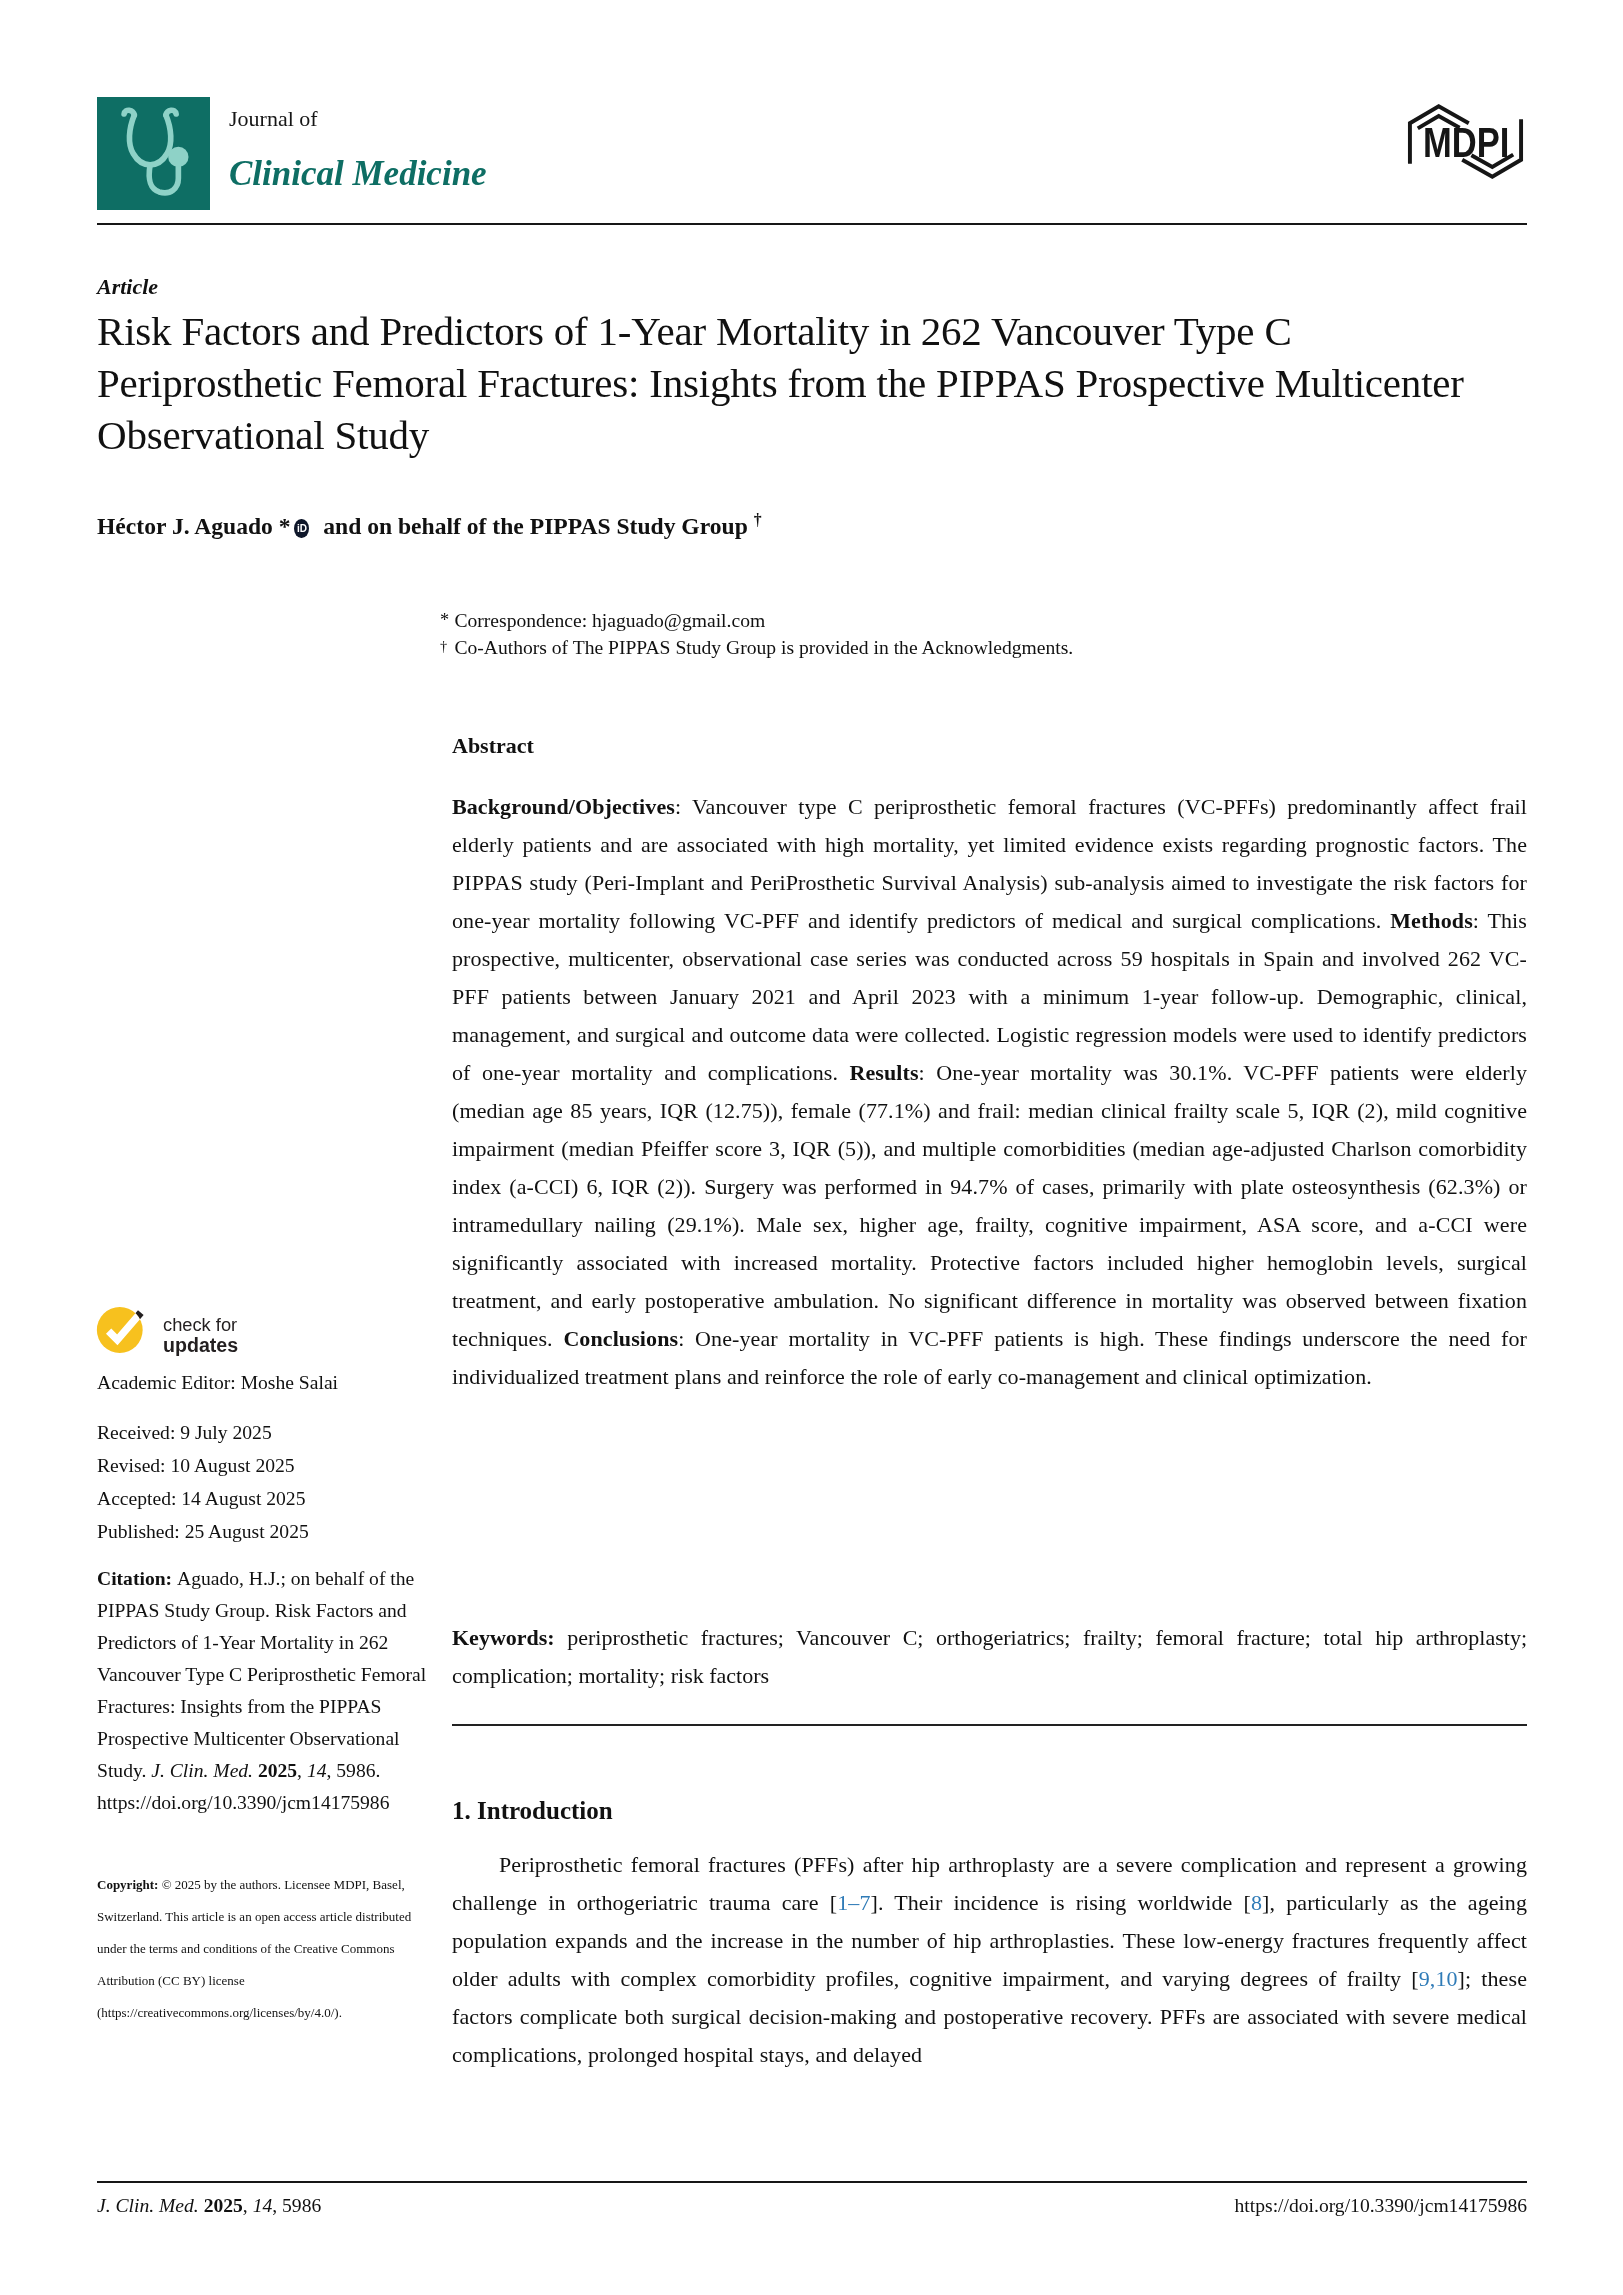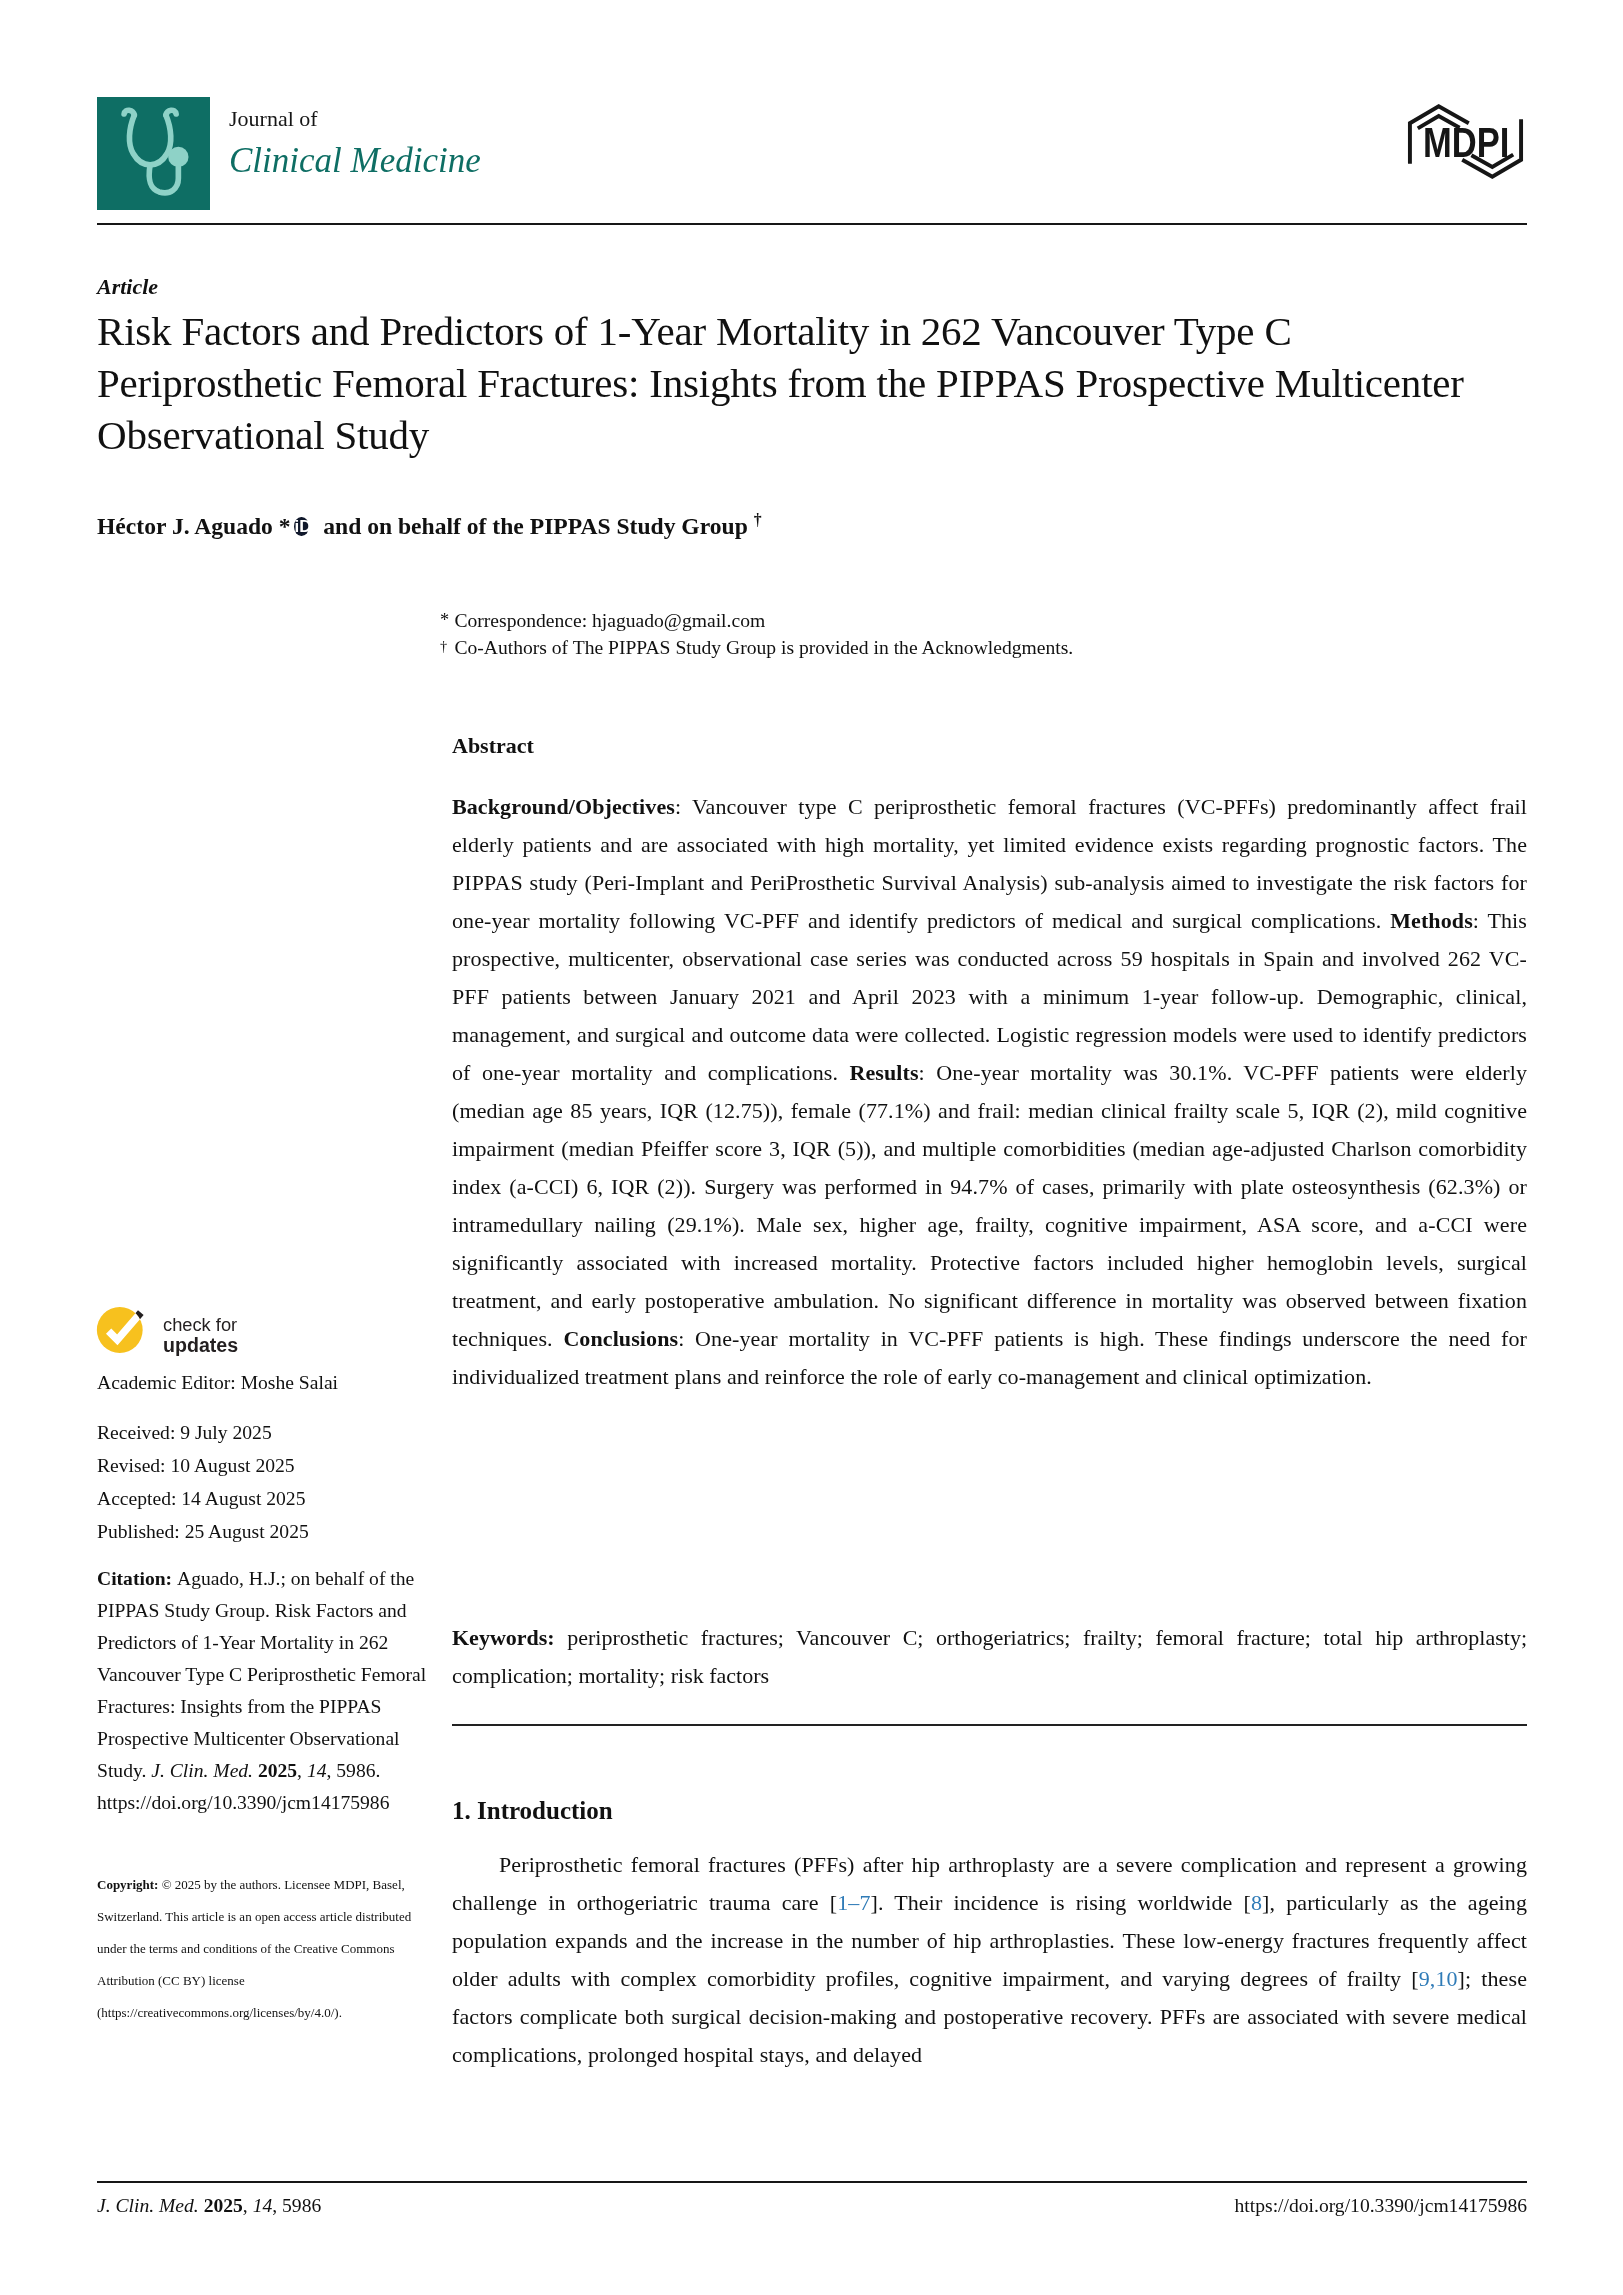--- a/index.html
+++ b/index.html
@@ -6,36 +6,36 @@
   html,body { background:#ffffff; }
   .page {
     position:relative; width:1623px; height:2295px; background:#ffffff;
     font-family:"Liberation Serif","DejaVu Serif",serif; color:#111; overflow:hidden;padding-left:35px;
   }
   
   .logo-box { position:absolute; left:97px; top:97px; width:113px; height:113px; background:#0e6e64; }
   .logo-box svg { width:100%; height:100%; display:block; }
   .journal-name { position:absolute; left:229px; top:106px; }
   .journal-name .l1 { font-size:22px; color:#161616; }
-  .journal-name .l2 { font-size:35px; font-weight:400; font-style:italic; color:#0e6e64; margin-top:9px; }
+  .journal-name .l2 { font-size:35px; font-weight:700; font-style:italic; color:#0e6e64; margin-top:22px; }
   .mdpi-logo { position:absolute; left:1406px; top:102px; width:119px; height:79px; }
   .mdpi-logo svg { width:100%; height:100%; display:block; }
   .rule { position:absolute; background:#161616; height:2px; }
   .rule.header { left:97px; top:223px; width:1430px; }
   .rule.footer { left:97px; top:2181px; width:1430px; }
   .divider { position:absolute; left:452px; top:1724px; width:1075px; height:2px; background:#222; }
 
   .article-label { position:absolute; left:97px; top:274px; font-size:22px; font-style:italic;font-weight:bold; }
   .title { position:absolute; left:97px; top:305px; width:1427px; font-size:41px; line-height:52px; font-weight:400; letter-spacing:-0.2px; }
   .authors { position:absolute; left:97px; top:511px; font-size:23.6px; font-weight:700; }
   .authors sup { font-size:15.7px; }
   .orcid {
     display:inline-block; width:15px; height:19.6px; border-radius:50%;
     background:#0f172a; color:#fff; font-family:"Liberation Sans",sans-serif;
-    font-size:17px; font-weight:700; text-align:center; line-height:19.6px;
+    font-size:10px; font-weight:700; text-align:center; line-height:19.6px;
     vertical-align:2px; margin:0 7.9px 0 3.9px; font-style:normal; cursor:pointer;
   }
 
   .affiliation { position:absolute; left:440px; top:607px; width:1087px; font-size:19.6px; line-height:27px; }
   .aff-row { position:relative; padding-left:14.4px; }
   .aff-row .marker { position:absolute; left:0; top:0; font-size:18.3px; }
   .aff-row .marker.dagger { font-size:14.4px; top:-0.7px; }
 
   .abstract-heading { position:absolute; left:452px; top:733px; font-size:22px; font-weight:700; }
   .abstract-body, .keywords, .intro-body { text-align:justify; }

